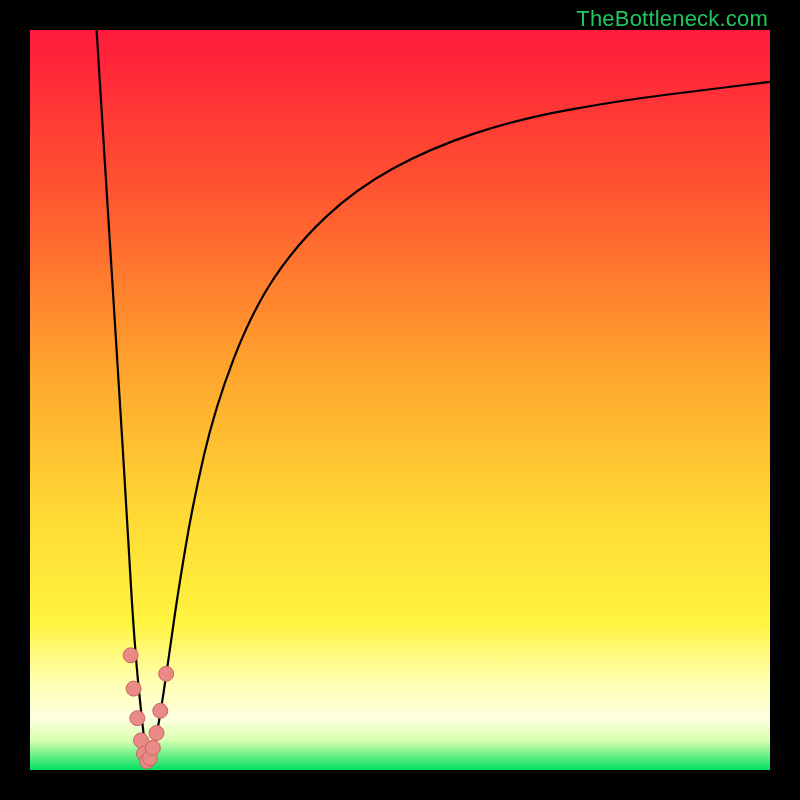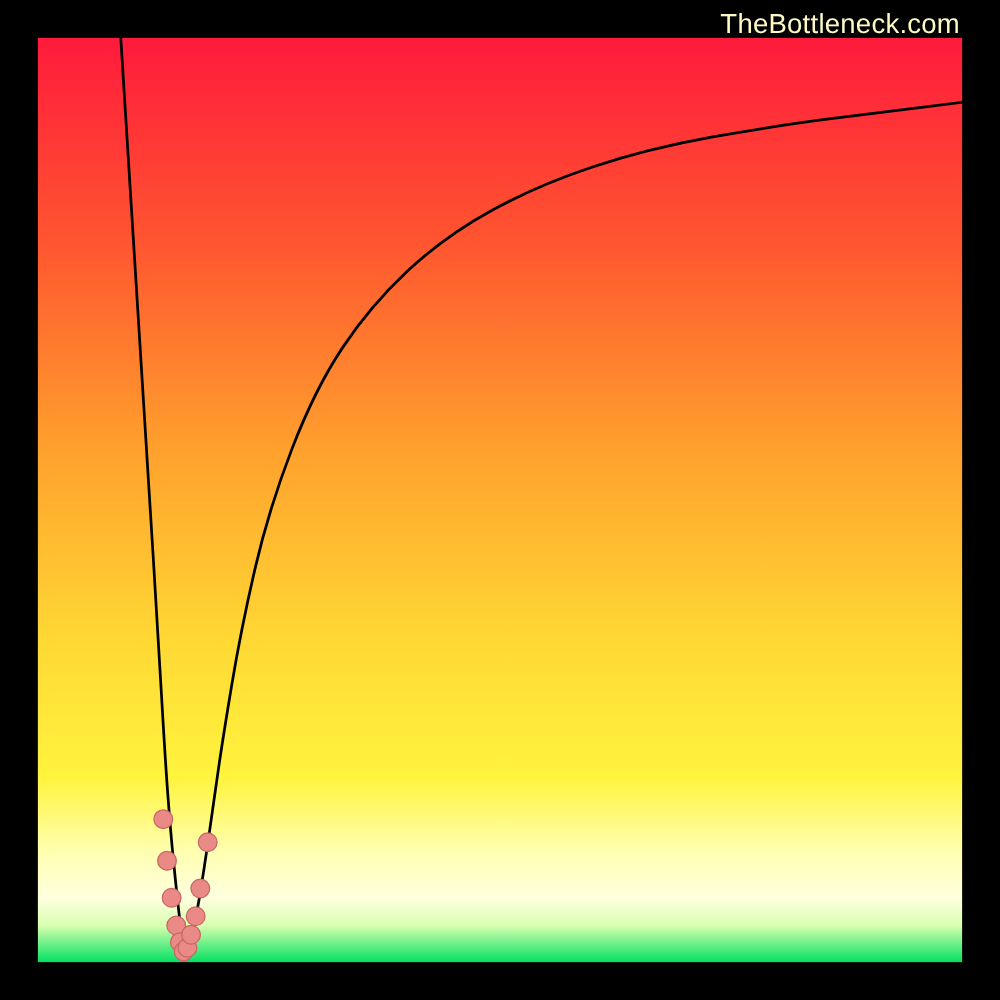--- a/index.html
+++ b/index.html
@@ -36,21 +36,21 @@
     position: absolute;
     left: 0;
     top: 0;
     width: 100%;
     height: 100%;
   }
   .watermark {
     position: absolute;
     top: 6px;
     right: 32px;
-    color: #fef9c3;
+    color: #22c55e;
     font-size: 22px;
     font-weight: 500;
     letter-spacing: 0.2px;
     user-select: none;
   }
 </style>
 </head>
 <body>
 
 <div class="frame">

